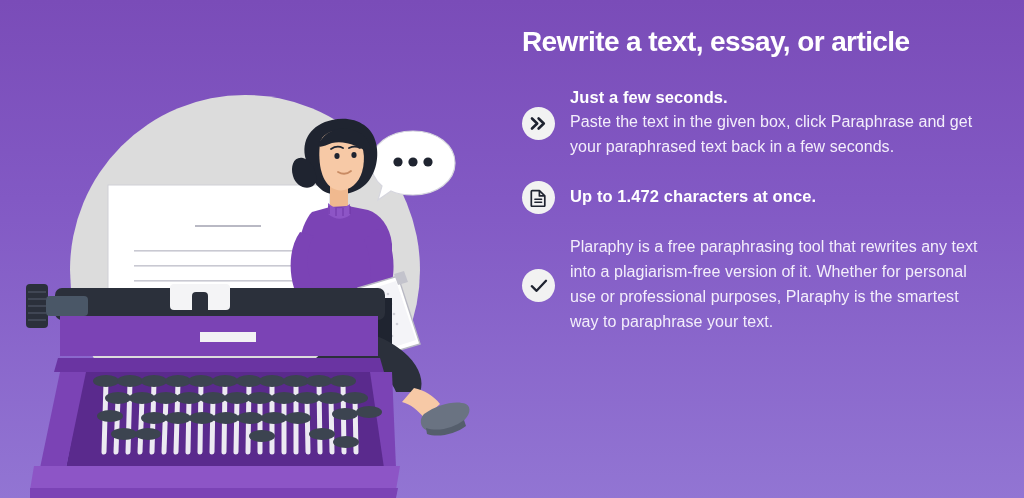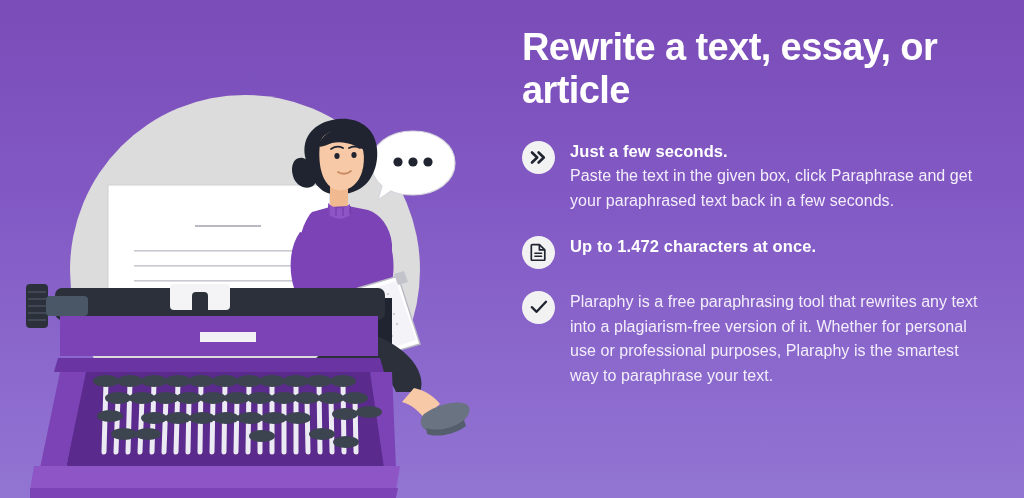--- a/index.html
+++ b/index.html
@@ -16,30 +16,30 @@
   .illus { position:absolute; left:0; top:0; width:500px; height:498px; }
   .illus svg { display:block; width:500px; height:498px; }
 
   
   .content {
     position:absolute; left:522px; top:0; width:502px; height:498px;
     padding:18px 40px 0 0;
   }
   .headline {
     color:#ffffff;
-    font-size:38px;
+    font-size:28px;
     line-height:1.13;
     font-weight:bold;
     letter-spacing:-0.6px;
     width:470px;
     margin-top:8px;
   }
 
   .features { margin-top:28px; }
-  .feature { display:flex; align-items:flex-start; margin-bottom:21px; }
+  .feature { display:flex; align-items:center; margin-bottom:21px; }
   .feature:last-child { margin-bottom:0; }
   .ic-wrap {
     flex:0 0 auto;
     width:33px; height:33px; border-radius:50%;
     background:#f2f2f2;
     display:flex; align-items:center; justify-content:center;
     margin-right:15px; margin-top:1px;
   }
   .ic-wrap svg { display:block; }
   .f-body { flex:1 1 auto; min-width:0; }

